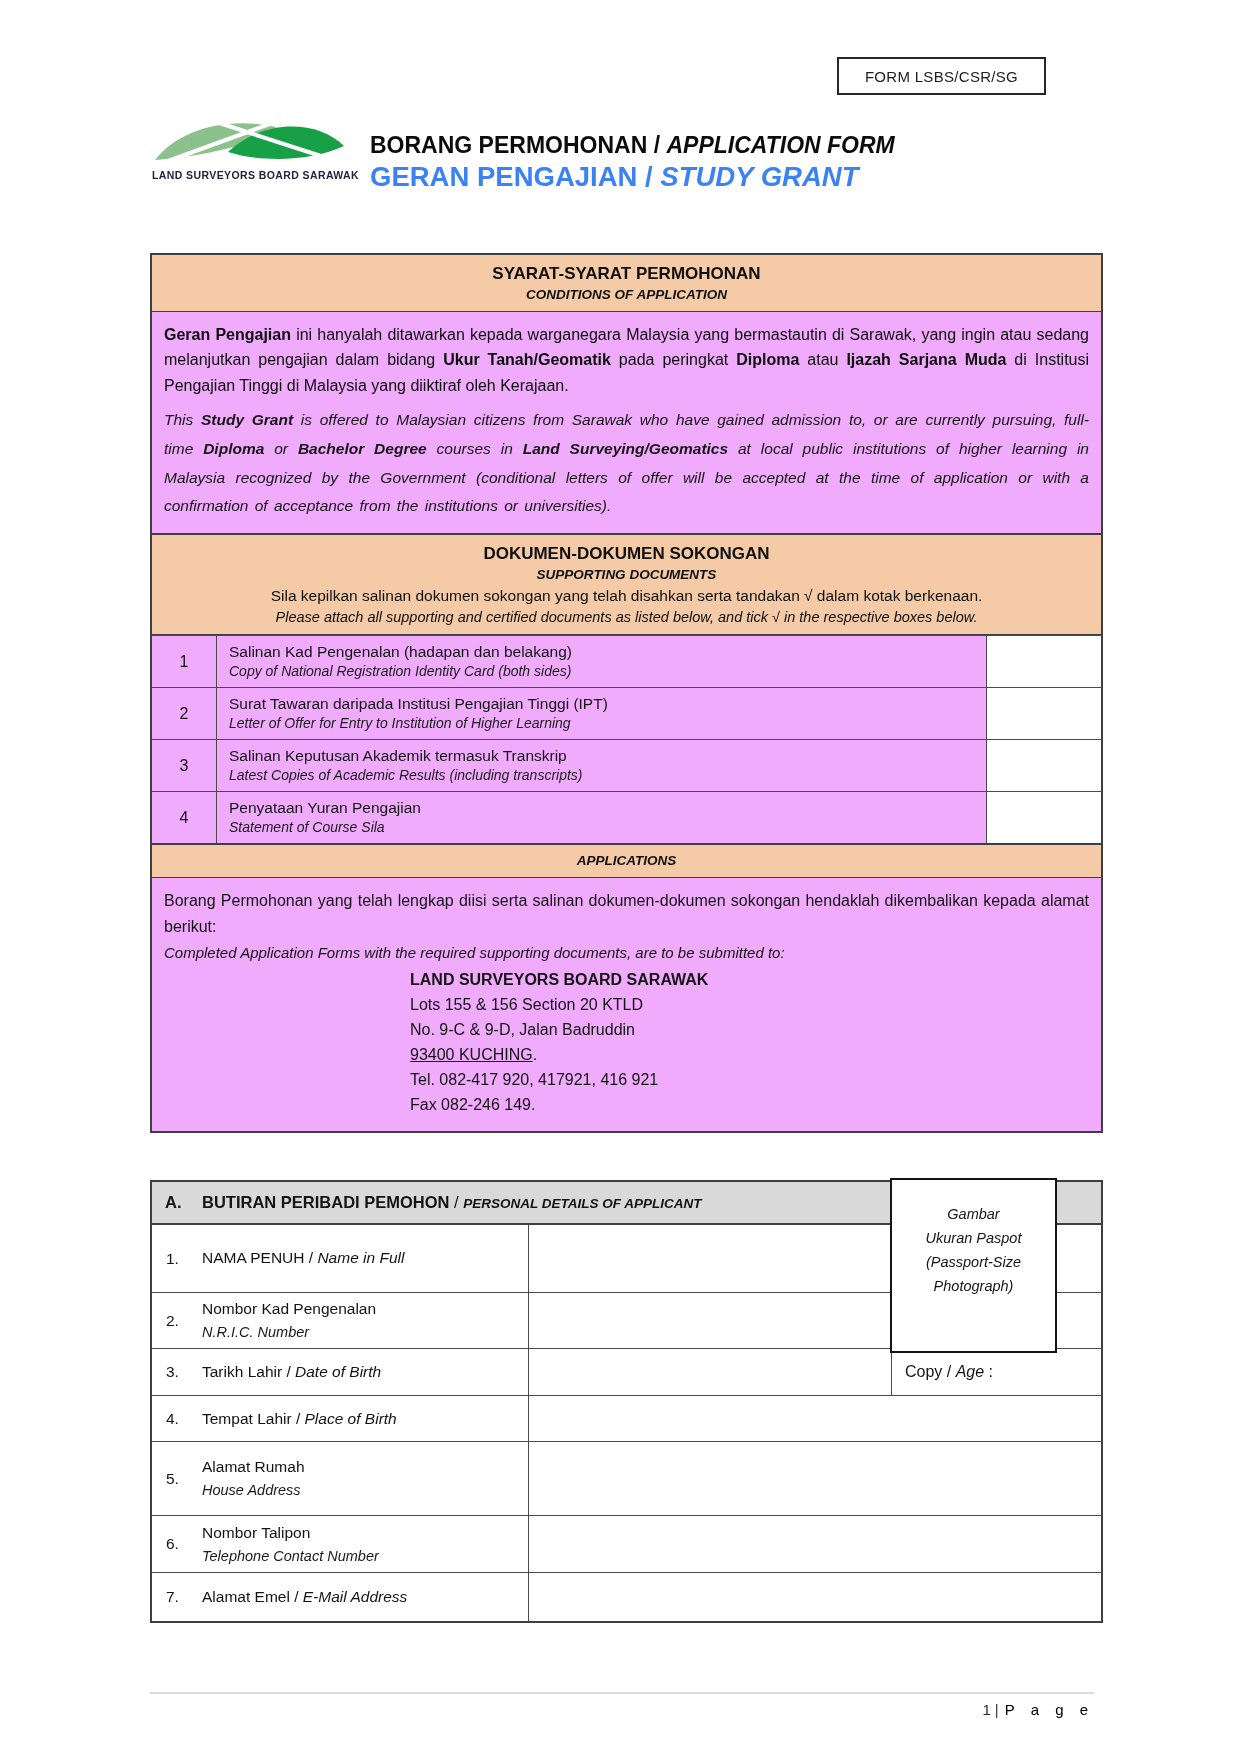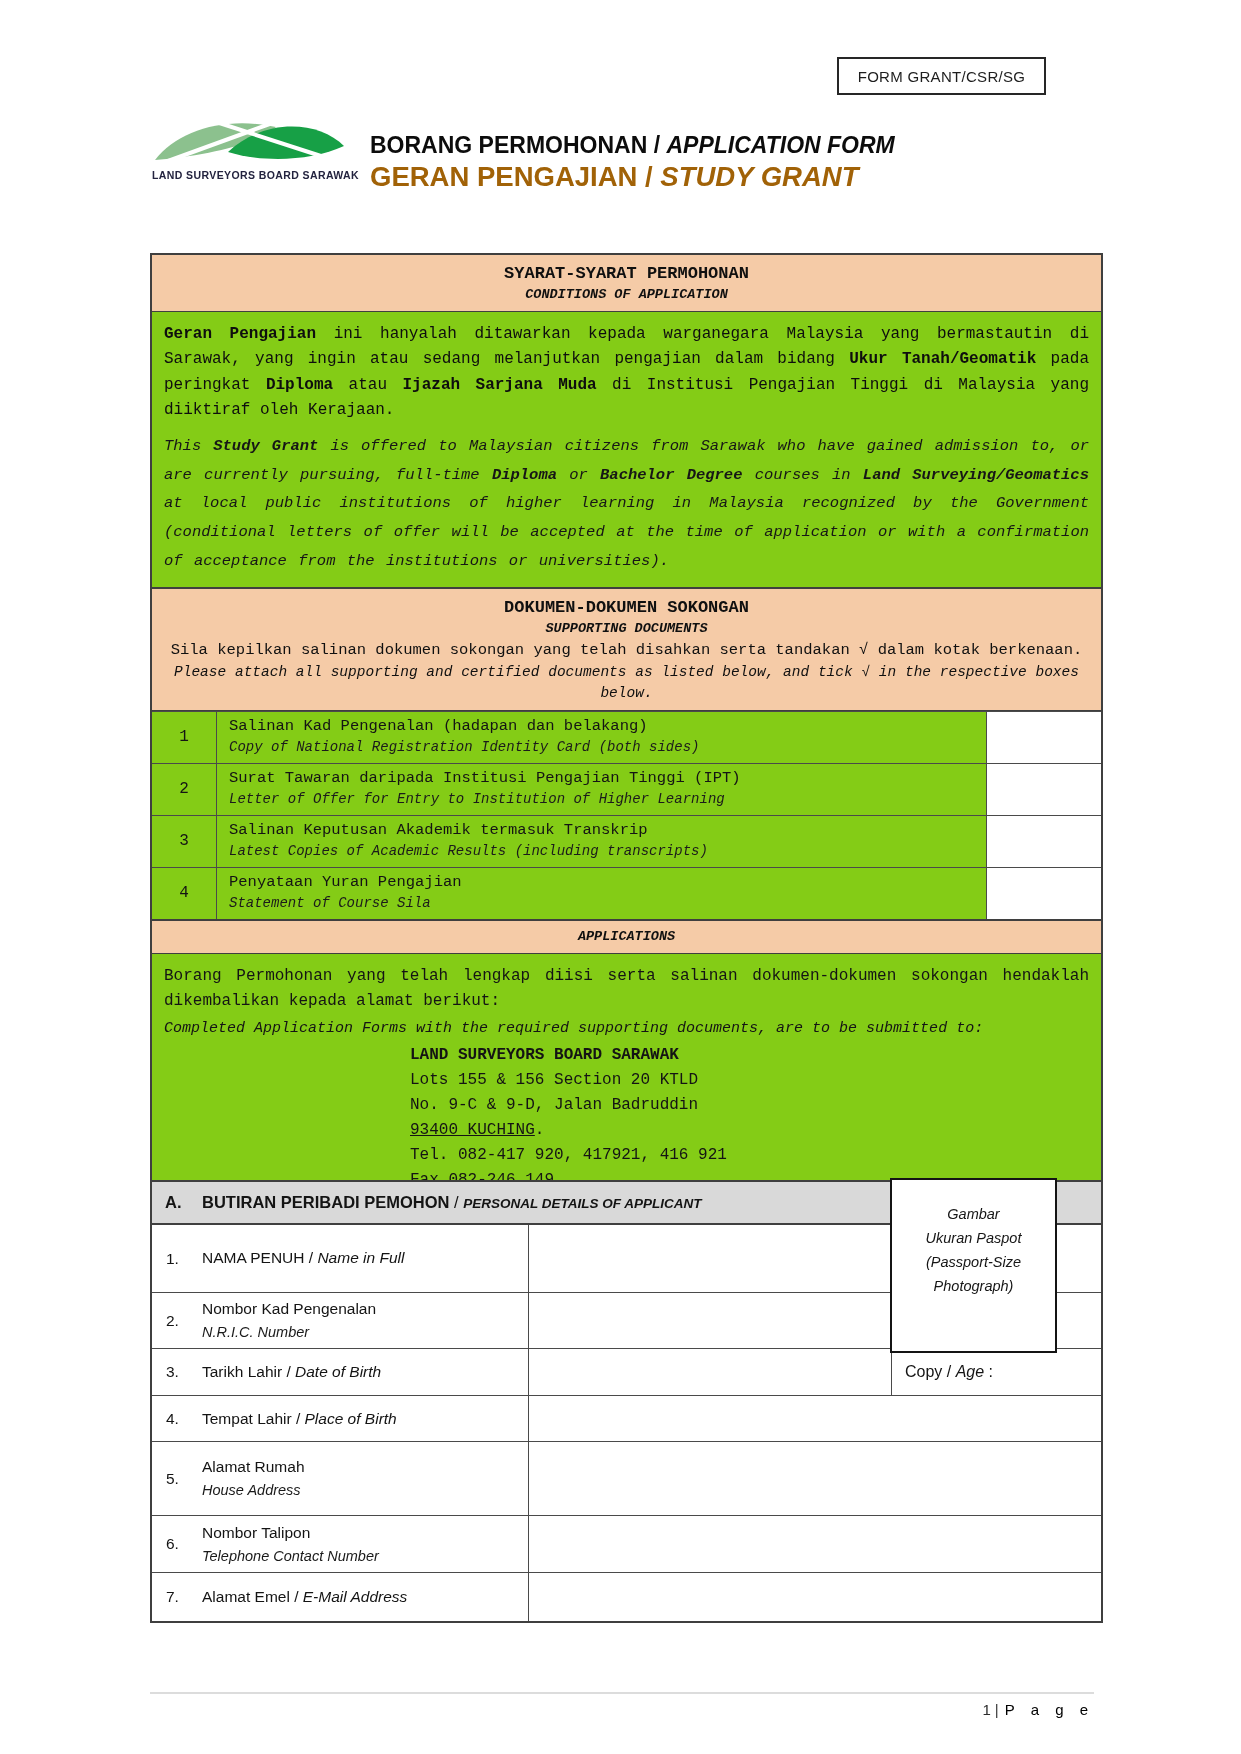--- a/index.html
+++ b/index.html
@@ -19,25 +19,25 @@
     position:absolute;left:837px;top:57px;width:209px;height:38px;
     border:2px solid #262626;display:flex;align-items:center;justify-content:center;
     font-size:15px;letter-spacing:.3px;color:#1d1d1d;
   }
 
   
   .logo-wrap{position:absolute;left:152px;top:112px;width:220px;text-align:left;}
   .logo-caption{font-size:10.5px;font-weight:bold;color:#23233f;letter-spacing:.4px;margin-top:1px;white-space:nowrap;}
   .titles{position:absolute;left:370px;top:131px;}
   .title-l1{font-size:23px;line-height:1.25;color:#0c0c0c;}
-  .title-l2{font-size:27.5px;line-height:1.2;color:#a16207;}
+  .title-l2{font-size:27.5px;line-height:1.2;color:#3b82f6;}
 
   
   .stack{position:absolute;left:150px;top:253px;width:953px;}
-  .box{border:2px solid #3f3f3f;margin-top:-2px;background:#84cc16;font-family:Liberation Mono, monospace;}
+  .box{border:2px solid #3f3f3f;margin-top:-2px;background:#f0abfc;}
   .box:first-child{margin-top:0;}
   .peach{background:var(--peach);text-align:center;border-bottom:1.5px solid #3f3f3f;padding:7px 10px 6px;}
   .ph1{font-weight:bold;font-size:17px;line-height:1.4;color:#101010;}
   .ph2{font-weight:bold;font-style:italic;font-size:13.5px;line-height:1.4;color:#101010;}
   .pnote1{font-size:15.5px;line-height:1.45;color:#101010;}
   .pnote2{font-style:italic;font-size:14.5px;line-height:1.45;color:#101010;}
 
   .cond-body{padding:10px 12px 12px;}
   .para-my{font-size:16px;line-height:1.6;text-align:justify;color:#0e0e0e;}
   .para-en{font-size:15.5px;font-style:italic;line-height:1.85;text-align:justify;margin-top:8px;color:#161616;word-spacing:2px;}
@@ -95,21 +95,21 @@
   
   .footer-rule{position:absolute;left:150px;top:1692px;width:944px;height:2px;background:#dcdcdc;}
   .footer-text{position:absolute;left:150px;top:1701px;width:944px;text-align:right;font-size:15px;color:#2b2b2b;}
   .footer-text .sep{margin:0 6px 0 4px;color:#3a3a3a;}
   .page-word{color:#000000;letter-spacing:6px;margin-top:44px;}
 </style>
 </head>
 <body style="--peach: #F5CBA7; --header-gray: #D9D9D9; --logo-green-dark: #17A046; --logo-green-light: #8CC18E;">
 
 <div class="form-code">
-  <span>FORM GRANT/CSR/SG</span>
+  <span>FORM LSBS/CSR/SG</span>
 </div>
 
 <div class="logo-wrap">
   <svg width="196" height="52" viewBox="0 0 196 52">
     <path d="M3,48 C26,18 74,4 124,15 C110,28 70,42 3,48 Z" fill="#8CC18E"></path>
     <path d="M76,40 C112,6 166,8 192,34 C158,50 108,50 76,40 Z" fill="#17A046"></path>
     <path d="M16,49 L126,9" stroke="#ffffff" stroke-width="4" fill="none"></path>
     <path d="M58,8 L172,45" stroke="#ffffff" stroke-width="4" fill="none"></path>
   </svg>
   <div class="logo-caption">LAND SURVEYORS BOARD SARAWAK</div>

